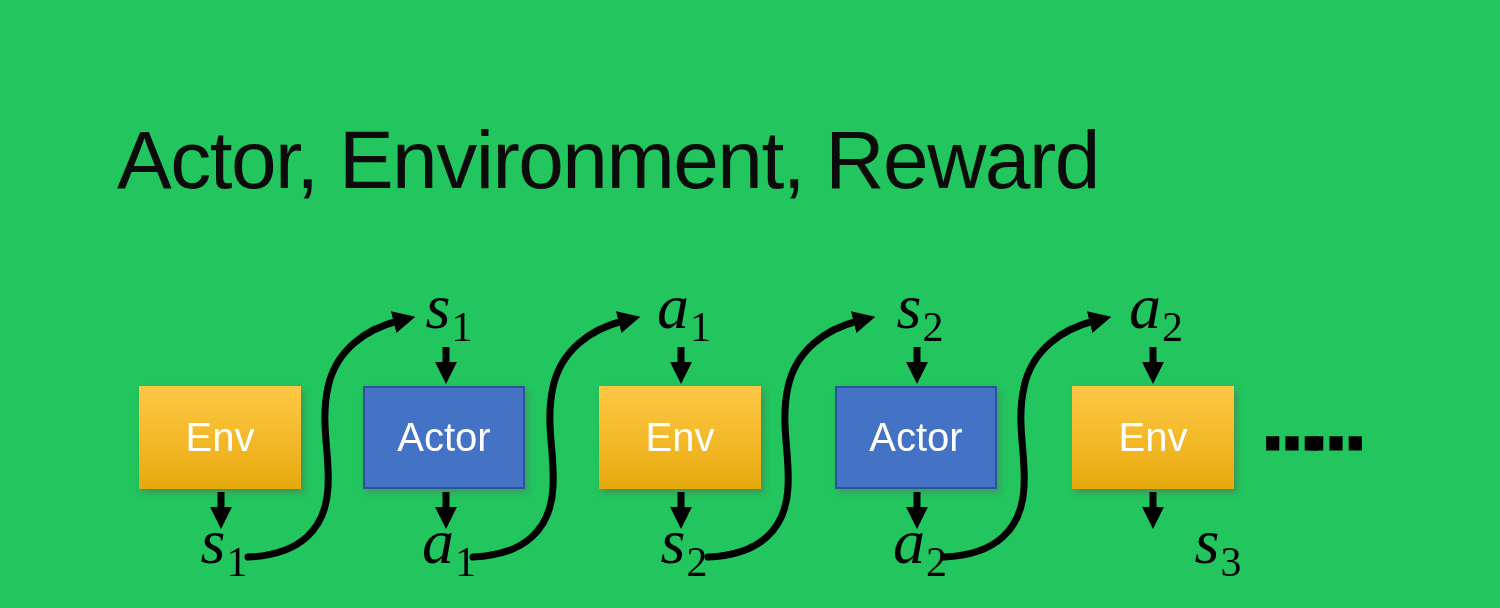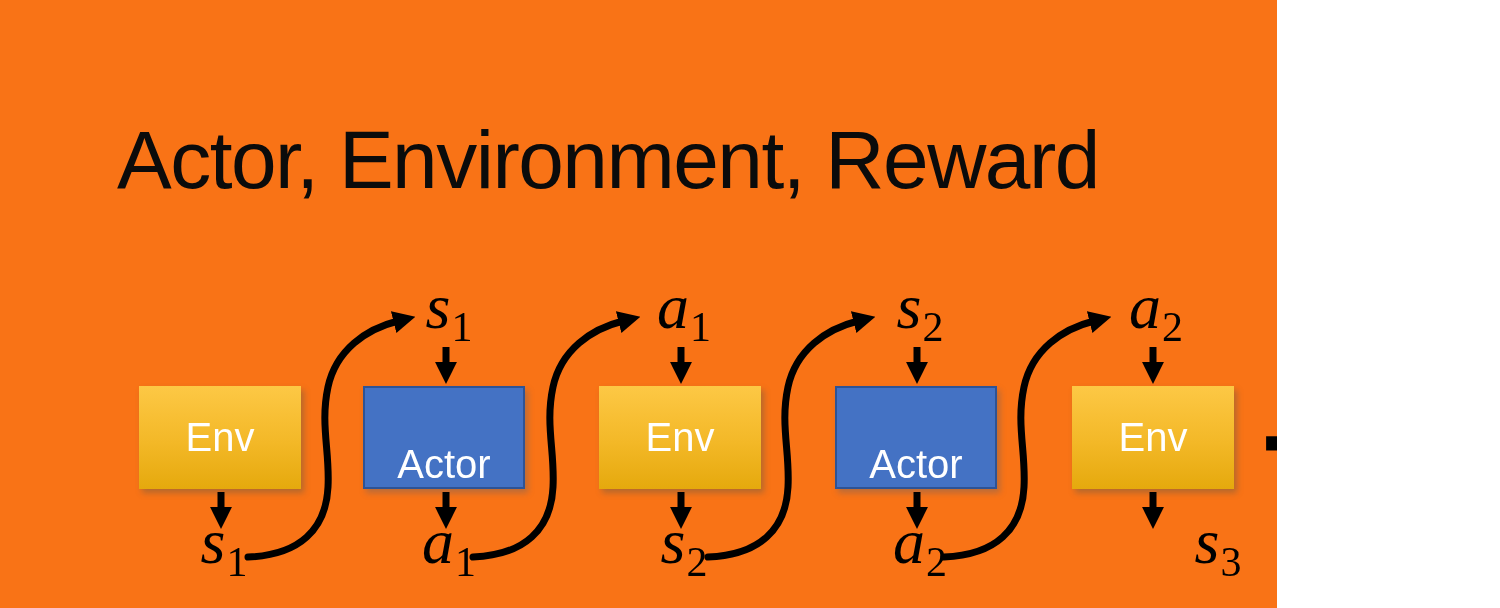--- a/index.html
+++ b/index.html
@@ -1,19 +1,19 @@
 <!DOCTYPE html>
 <html><head>
 <meta charset="utf-8">
 <style>
   html,body{margin:0;padding:0;background:#ffffff;}
   #slide{
     position:relative;
-    width:1277px;height:608px;
-    background:#f97316;
+    width:1500px;height:608px;
+    background:#22c55e;
     overflow:hidden;
     font-family:"Liberation Sans",sans-serif;
   }
   .title{
     position:absolute;
     left:117px;top:119px;
     font-size:82px;
     font-weight:300;
     letter-spacing:-1.5px;
     line-height:1.0;
@@ -30,21 +30,20 @@
     box-sizing:border-box;
   }
   .box.env{
     background:linear-gradient(180deg,#FDC845 0%,#F3B827 55%,#E5A90D 100%);
     box-shadow:3px 4px 6px rgba(100,92,70,.45);
   }
   .box.actor{
     background:#4472C4;
     border:2.5px solid #2E5395;
     box-shadow:3px 4px 6px rgba(90,95,110,.40);
-    align-items:flex-end;
   }
   .mlabel{
     position:absolute;
     transform:translateX(-50%);
     white-space:nowrap;
     color:#000;
     line-height:1.0;
   }
   .mlabel .base{
     font-family:"Liberation Serif",serif;

